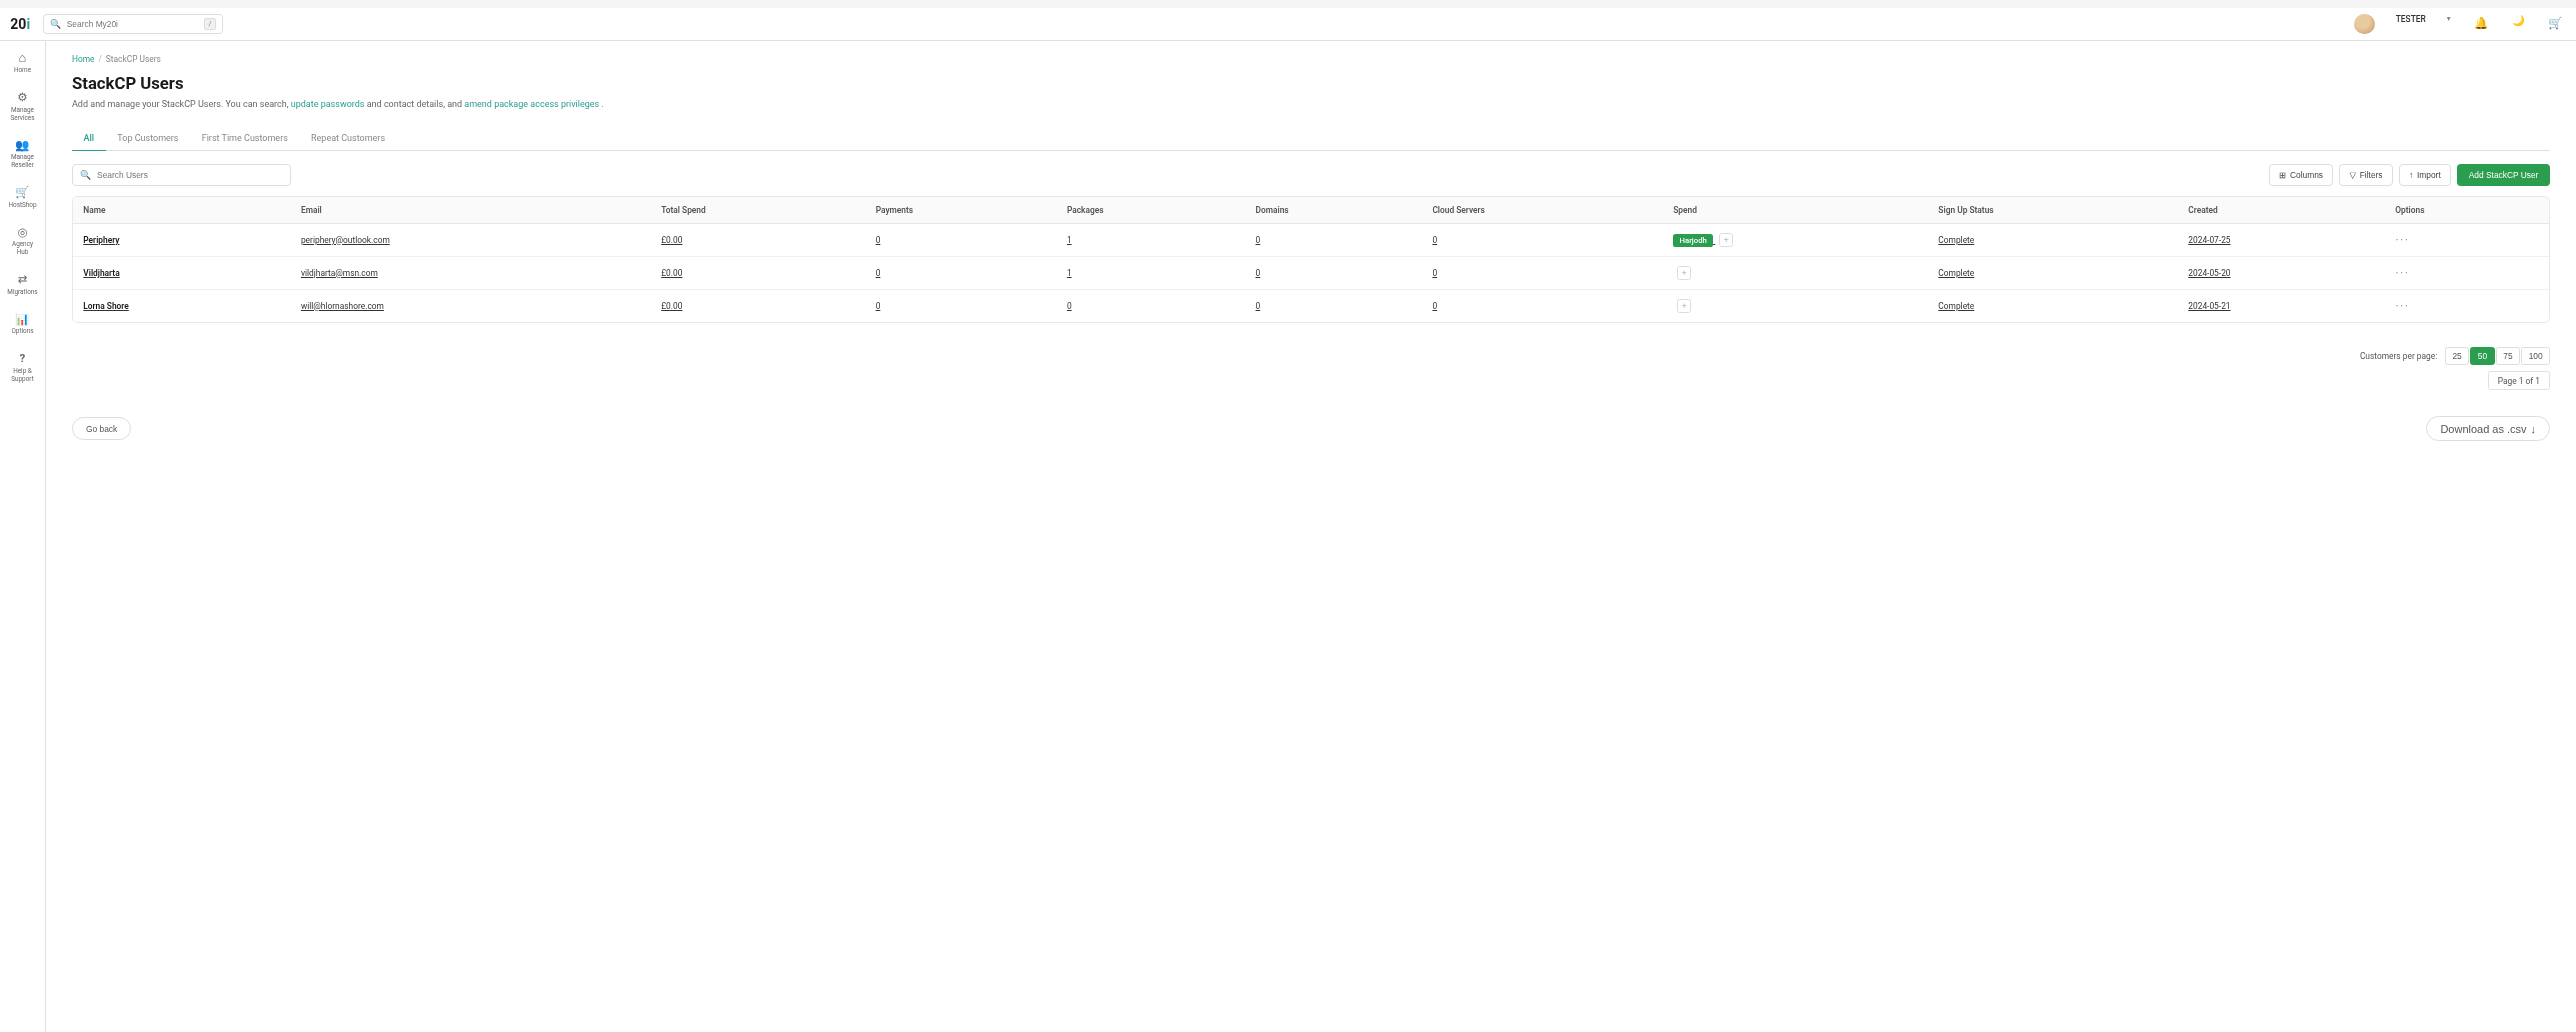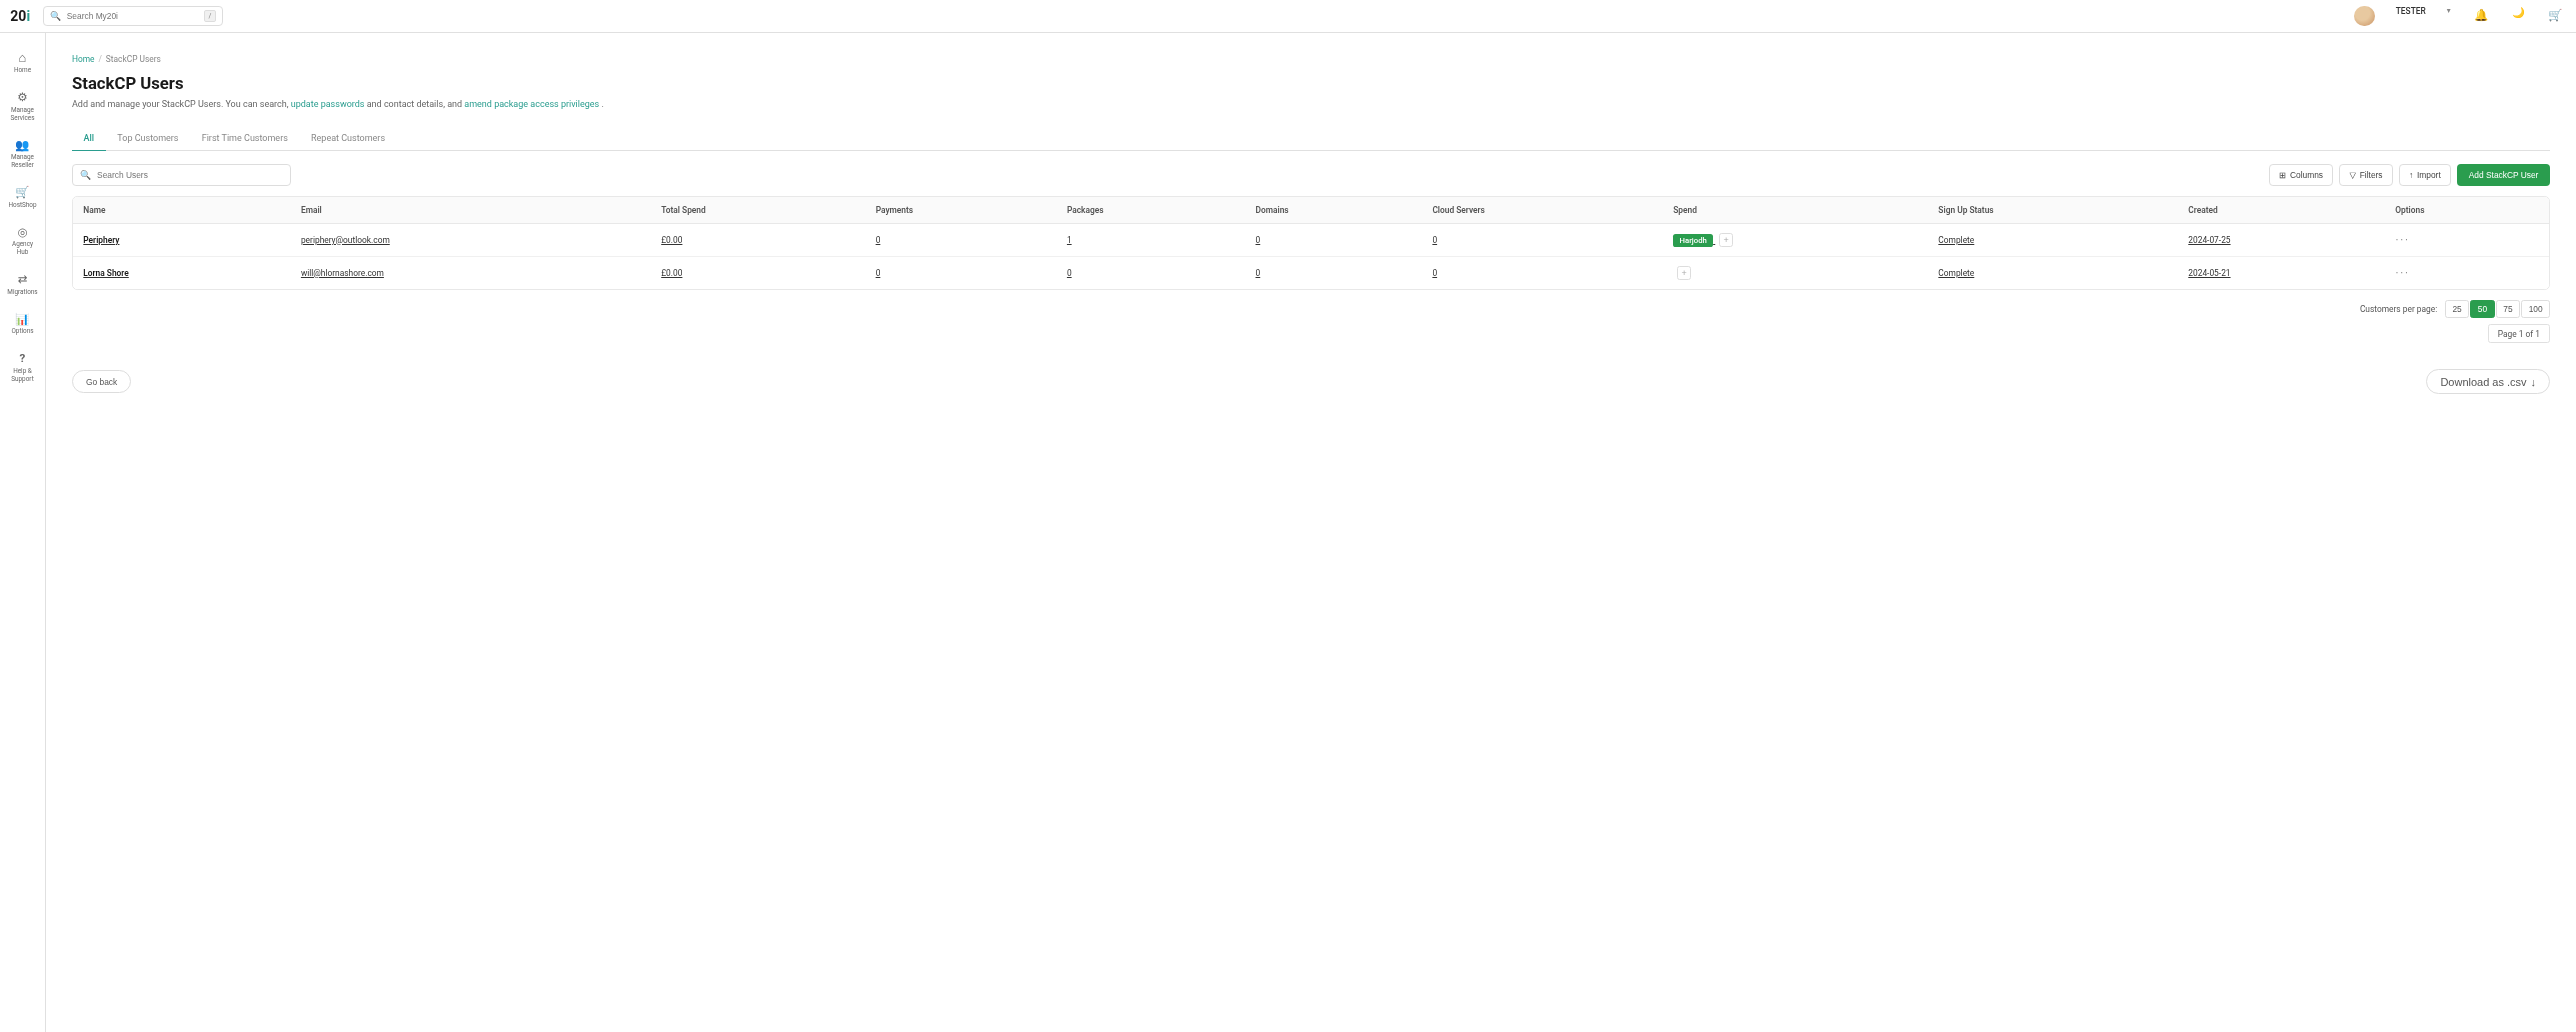--- a/index.html
+++ b/index.html
@@ -1,21 +1,21 @@
 <!DOCTYPE html>
 <html style="font-size:10.3px"><head>
   <meta charset="utf-8">
   <style>
     * { box-sizing: border-box; margin: 0; padding: 0; }
     body { font-family: -apple-system, BlinkMacSystemFont, 'Segoe UI', Roboto, sans-serif; background: #f5f5f5; color: #333; font-size: 9px; }
 
     
     .topnav {
       display: flex; align-items: center; background: #fff; border-bottom: 0.6px solid #e0e0e0;
-      height: 33px; padding: 0 10.3px; gap: 7.7px; position: sticky; top: 0; z-index: 100;
+      height: 33px; padding: 0 10.3px; gap: 7.7px; position: sticky; top: 8px; z-index: 100;
     }
     .logo { font-size: 14px; font-weight: 700; color: #1a1a1a; margin-right: 5.2px; display: flex; align-items: center; }
     .logo .logo-20 { color: #1a1a1a; }
     .logo .logo-i { color: #2a9d8f; }
     .search-bar {
       display: flex; align-items: center; border: 0.6px solid #ddd; border-radius: 3.9px;
       padding: 3.9px 6.4px; gap: 5.2px; flex: 0 0 180px; background: #fff;
     }
     .search-bar input { border: none; outline: none; font-size: 8.4px; color: #555; width: 100%; background: transparent; }
     .slash-badge { background: #f0f0f0; border: 0.6px solid #ddd; border-radius: 1.9px; font-size: 7px; color: #888; padding: 0.6px 3.2px; }
@@ -101,21 +101,21 @@
     .add-label-btn {
       display: inline-flex; align-items: center; justify-content: center;
       width: 14px; height: 14px; border: 0.6px solid #ddd; border-radius: 2.6px;
       cursor: pointer; color: #aaa; font-size: 9px; background: #fff; margin-left: 3.9px;
     }
     .options-btn { background: none; border: none; cursor: pointer; color: #888; font-size: 10.3px; letter-spacing: 1.3px; }
 
     
     .pagination-row {
       display: flex; align-items: center; justify-content: flex-end;
-      gap: 5.2px; margin-top: 10px; font-size: 8.4px; color: #555;
+      gap: 5.2px; margin-top: 24px; font-size: 8.4px; color: #555;
     }
     .per-page-label { color: #555; margin-right: 2.6px; }
     .per-page-btns { display: flex; gap: 1.3px; }
     .per-page-btn {
       padding: 3.2px 6.4px; border: 0.6px solid #ddd; border-radius: 2.6px;
       background: #fff; cursor: pointer; font-size: 8.4px; color: #555;
     }
     .per-page-btn.active { background: #2a9d4e; color: #fff; border-color: #2a9d4e; }
 
     .page-info {
@@ -277,20 +277,37 @@
               <span class="label-badge">Harjodh</span>
               <button class="add-label-btn">+</button>
             </td>
             <td>Complete</td>
             <td>2024-07-25</td>
             <td>
               <button class="options-btn">···</button>
             </td>
           </tr>
 
+          <tr>
+            <td class="name-cell">Vildjharta</td>
+            <td>vildjharta@msn.com</td>
+            <td>£0.00</td>
+            <td>0</td>
+            <td>1</td>
+            <td>0</td>
+            <td>0</td>
+            <td>
+              <button class="add-label-btn">+</button>
+            </td>
+            <td>Complete</td>
+            <td>2024-05-20</td>
+            <td>
+              <button class="options-btn">···</button>
+            </td>
+          </tr>
 
           <tr>
             <td class="name-cell">Lorna Shore</td>
             <td>will@hlornashore.com</td>
             <td>£0.00</td>
             <td>0</td>
             <td>0</td>
             <td>0</td>
             <td>0</td>
             <td>

